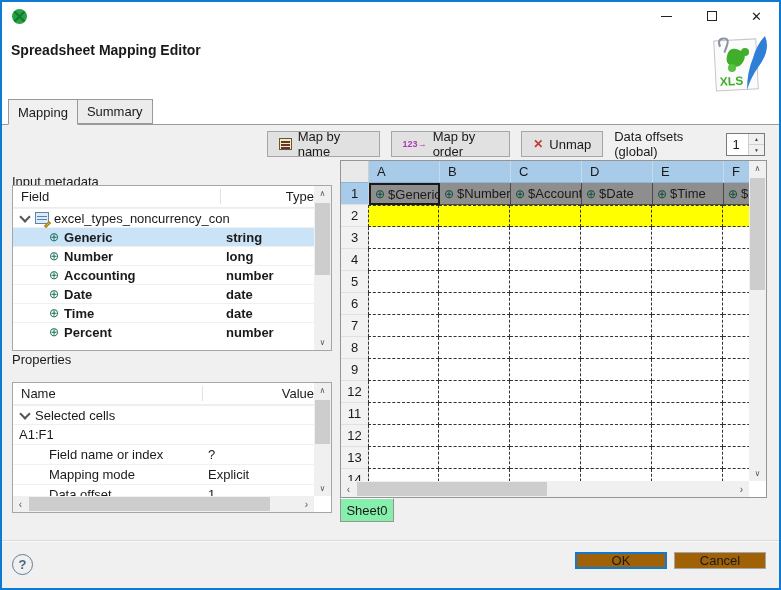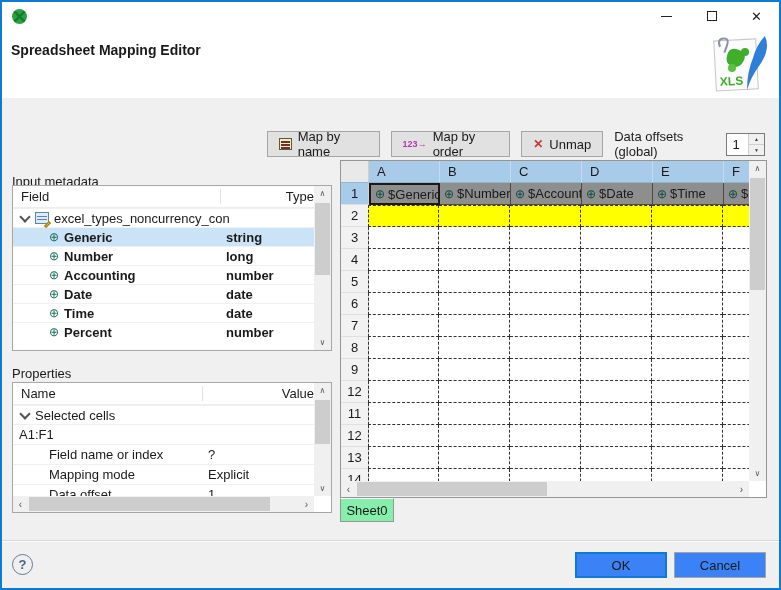--- a/index.html
+++ b/index.html
@@ -42,21 +42,21 @@
   .spin-arrows { width:16px; display:flex; flex-direction:column; border-left:1px solid #cfcfcf; }
   .spin-arrows span { flex:1; display:flex; align-items:center; justify-content:center; font-size:6px; color:#404040; background:#f0f0f0; border-bottom:1px solid #cfcfcf; }
   .spin-arrows span:last-child { border-bottom:none; }
 
   
   .pane-label { position:absolute; font-size:13px; }
   .lbl-meta { left:10px; top:48px; }
   .box { background:#fff; border:1px solid #a6a6a6; position:absolute; overflow:hidden; }
   .meta-box { left:10px; top:59px; width:320px; height:166px; }
   .props-box { left:10px; top:256px; width:320px; height:131px; }
-  .lbl-props { left:10px; top:240px; }
+  .lbl-props { left:10px; top:226px; }
 
   .thead { display:flex; height:22px; align-items:center; border-bottom:1px solid #ededed; }
   .thead .c1 { padding-left:8px; flex:1; }
   .thead .c2 { width:94px; border-left:1px solid #e2e2e2; padding-left:6px;text-align:right; }
   .props-box .thead .c2 { width:112px; }
   .scroll-v { position:absolute; right:0; top:0; bottom:0; width:17px; background:#f0f0f0; }
   .scroll-v .a { position:absolute; left:0; right:0; height:15px; display:flex; align-items:center; justify-content:center; font-size:8px; color:#555; }
   .scroll-v .a.up { top:0; } .scroll-v .a.dn { bottom:0; }
   .scroll-v .thumb { position:absolute; left:1px; right:1px; background:#cdcdcd; }
   .scroll-h { position:absolute; left:0; bottom:0; height:16px; background:#f0f0f0; }
@@ -100,21 +100,21 @@
   .grow.hl .gcell { background:#ffff00; }
   .grid-vscroll { top:0; bottom:16px; }
   .grid-hscroll { right:17px; }
   .sheetbar { position:absolute; left:338px; top:372px; width:427px; height:24px; }
   .sheet-tab { width:54px; height:100%; background:#86efac; border:1px solid #959595; border-top:1px solid #fff; display:flex; align-items:center; justify-content:center; }
 
   
   .footer { position:absolute; left:0; right:0; bottom:0; height:48px; background:#f0f0f0; border-top:1px solid #d9d9d9; box-shadow:inset 0 1px 0 #fbfbfb; }
   .help-btn { position:absolute; left:10px; top:13px; width:21px; height:21px; border:1px solid #5f7d99; border-radius:50%; color:#46647e; display:flex; align-items:center; justify-content:center; font-size:13px; font-weight:bold; }
   .footer-buttons { position:absolute; right:13px; top:11px; display:flex; gap:7px; }
-  .fbtn { width:92px; height:26px; background:#3b82f6; border:1px solid #a5a5a5; display:flex; align-items:center; justify-content:center; }
+  .fbtn { width:92px; height:17px; background:#a16207; border:1px solid #a5a5a5; display:flex; align-items:center; justify-content:center; }
   .fbtn.default { border:2px solid #0f7ad1; }
 </style>
 </head>
 <body>
 
 <div class="window">
 
   <div class="titlebar">
     <svg class="app-icon" viewBox="0 0 17 17">
       <circle cx="8.5" cy="8.5" r="7.5" fill="#27a244"></circle>
@@ -141,20 +141,24 @@
         <path d="M16 14 q-3 -8 4 -8 q6 0 3 7 l-3 7" fill="none" stroke="#8a93a3" stroke-width="2"></path>
         <text x="14" y="53" font-family="Liberation Sans, sans-serif" font-size="12" font-weight="bold" fill="#3fae2a">XLS</text>
       </g>
       <path d="M22 24 q2 -10 12 -6 q9 4 4 12 q-4 7 -12 4 q-6 -3 -4 -10 z" fill="#3fae2a"></path>
       <circle cx="40" cy="20" r="4" fill="#3fae2a"></circle>
       <circle cx="27" cy="36" r="4" fill="#57c23f"></circle>
       <path d="M60 4 q6 14 -6 30 q-8 11 -12 24 q0 -18 6 -32 q4 -14 12 -22 z" fill="#2f7fd6"></path>
     </svg>
   </div>
 
+  <div class="tabstrip">
+    <div class="tab active">Mapping</div>
+    <div class="tab">Summary</div>
+  </div>
 
   <div class="content">
 
     <div class="toolbar">
       <div class="tbtn">
         <span class="icon-table">
             <i style="top:2px"></i>
             <i style="top:5px"></i>
             <i style="top:8px"></i>
           </span>

